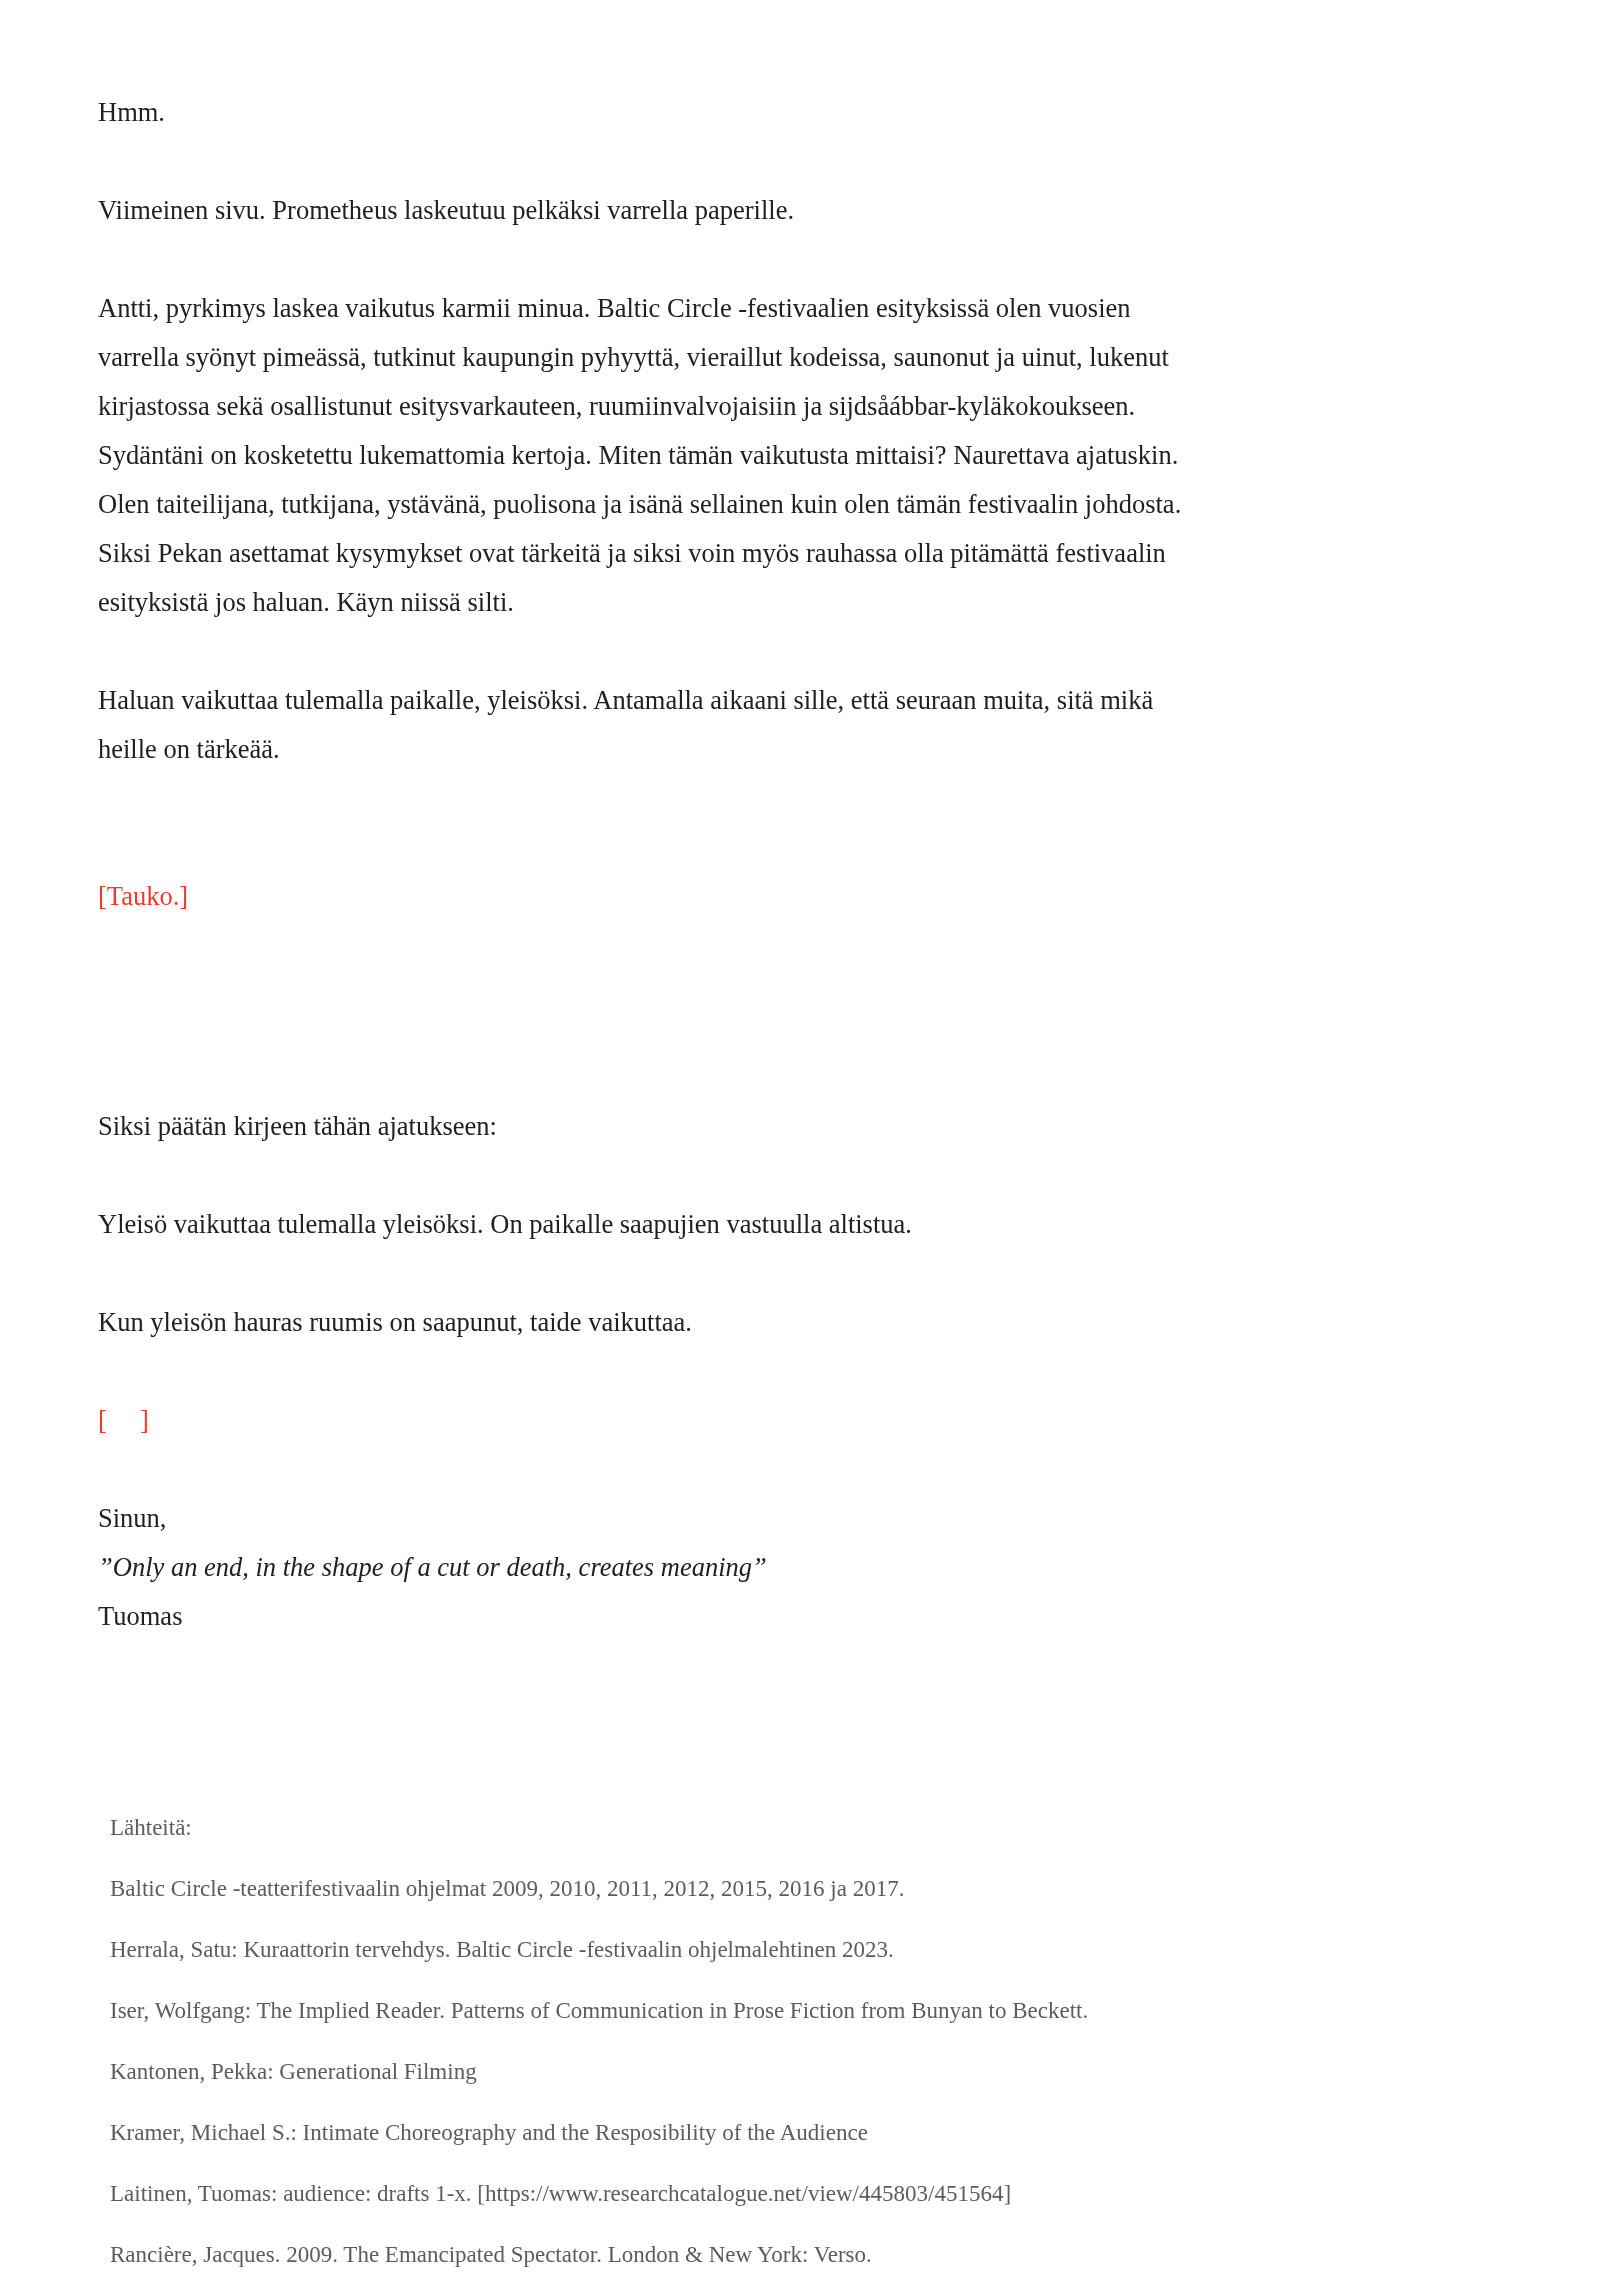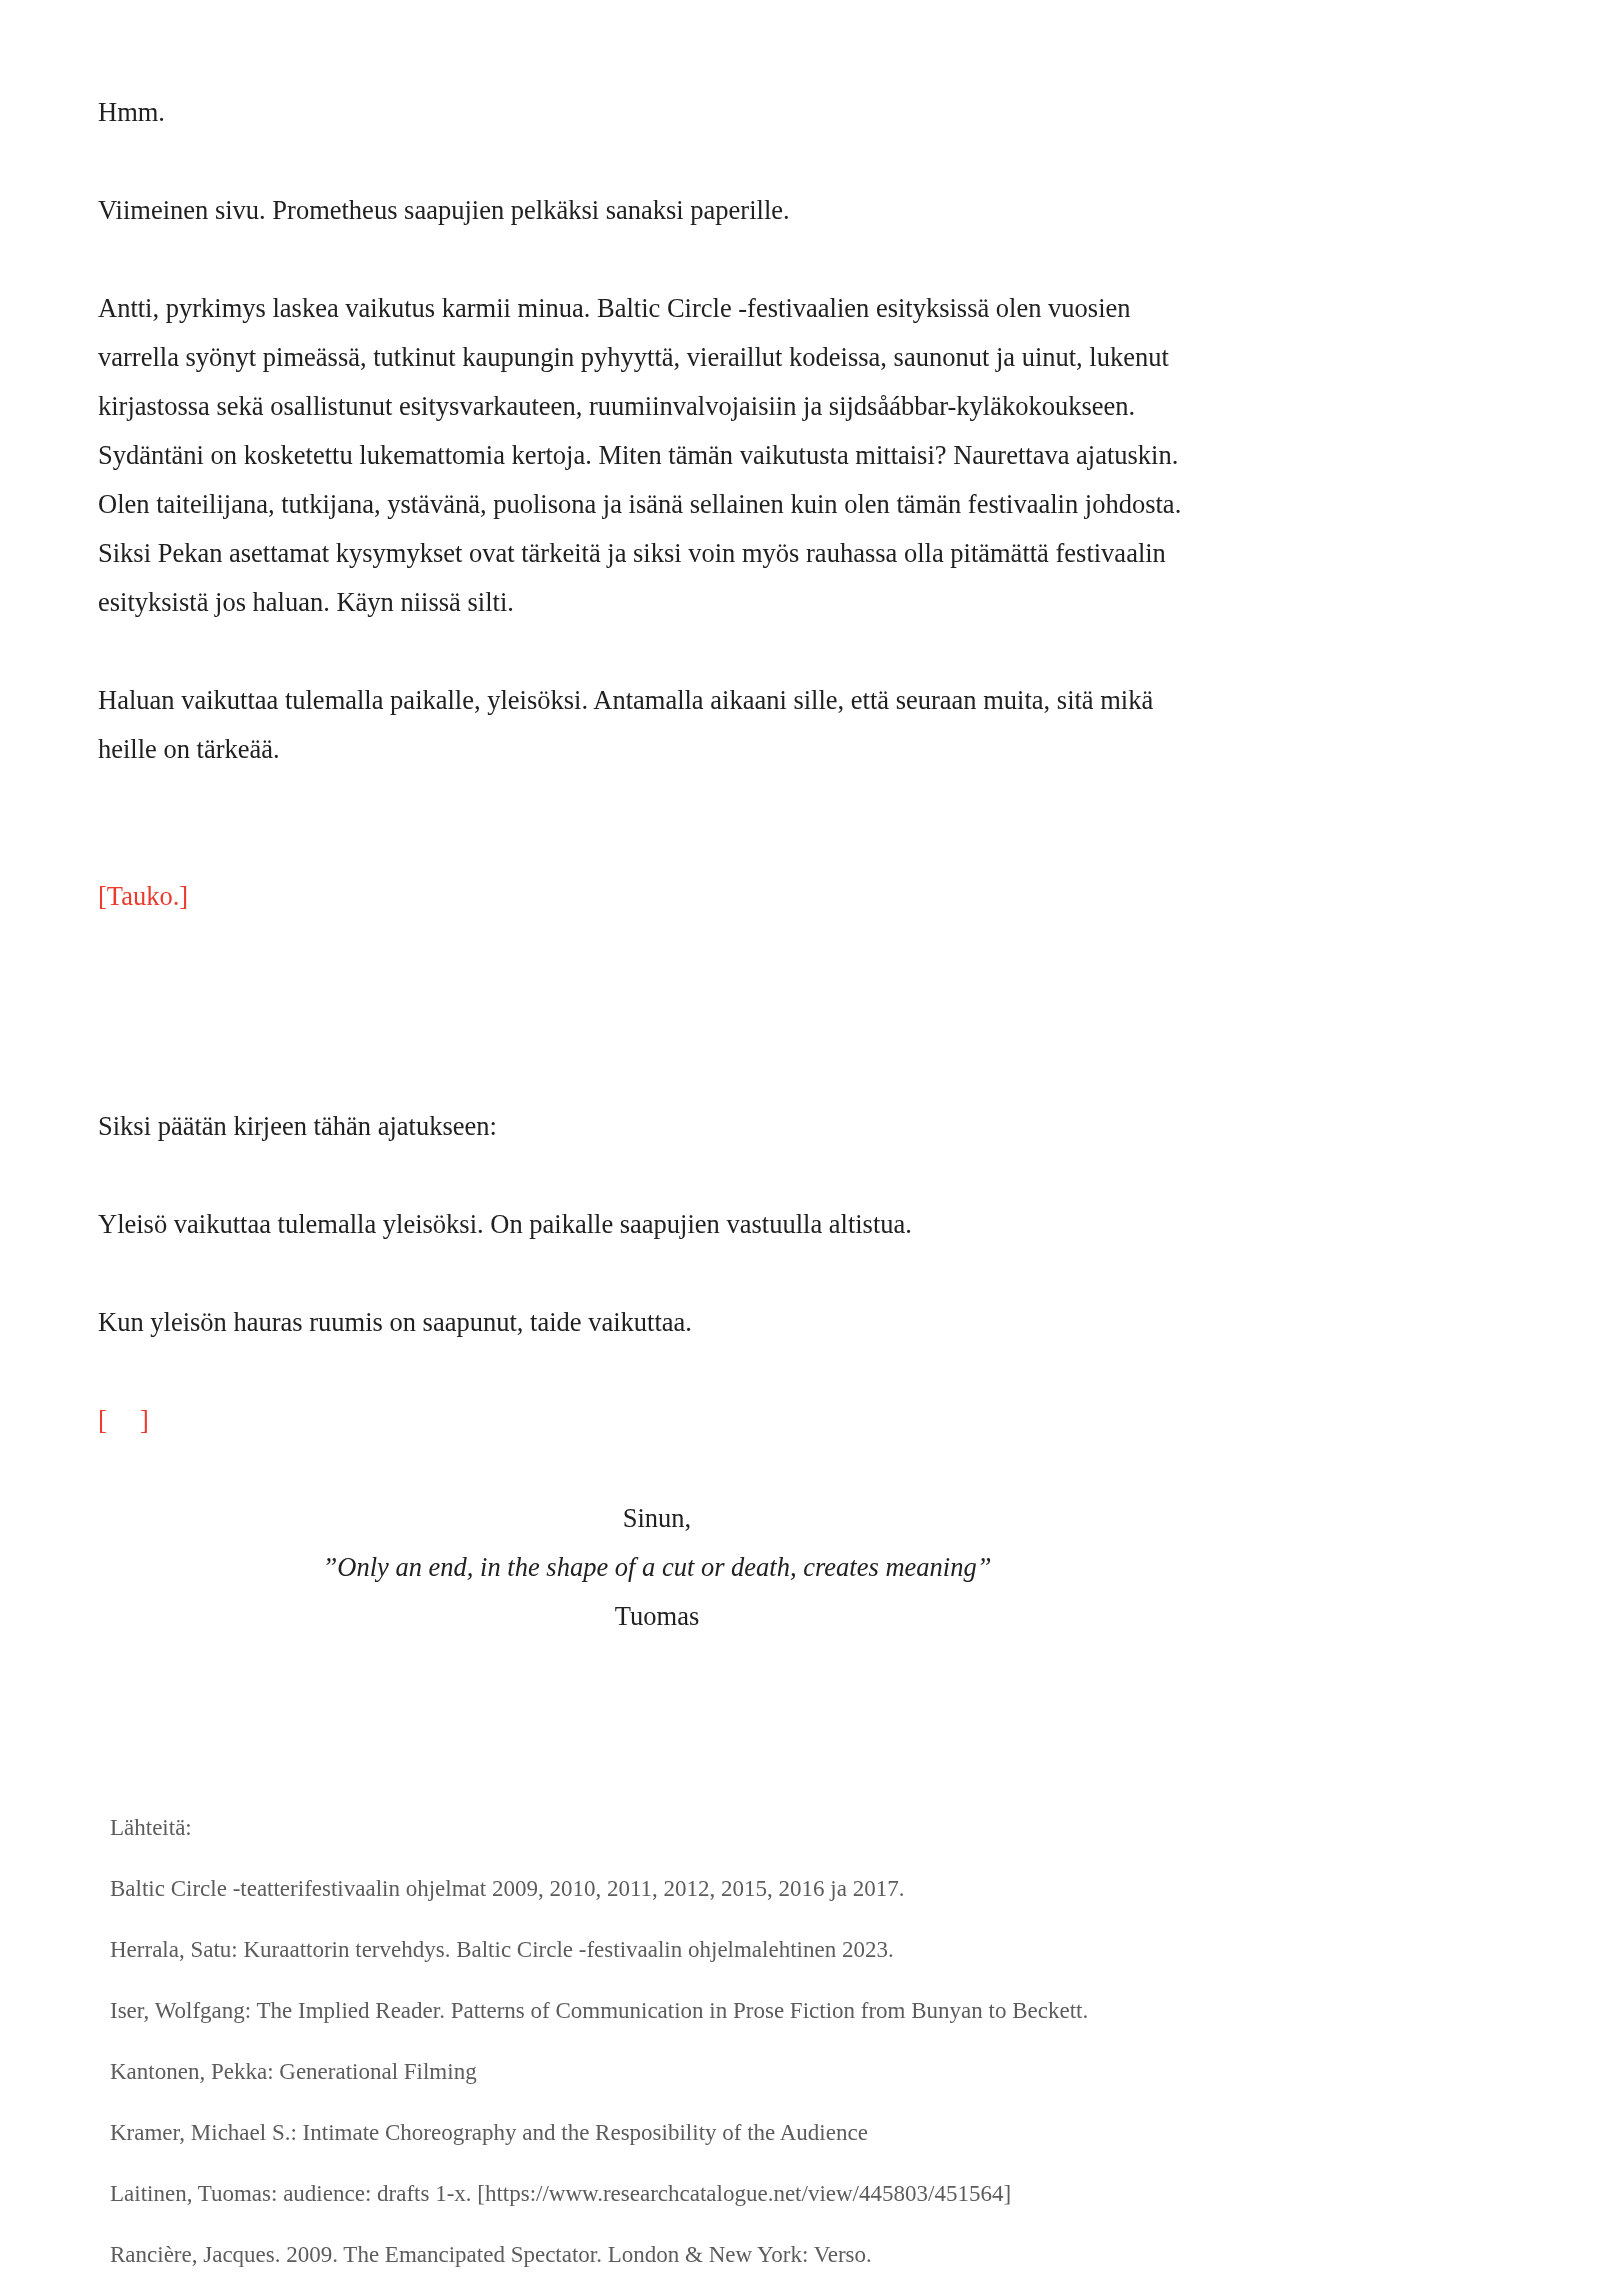--- a/index.html
+++ b/index.html
@@ -24,40 +24,40 @@
     line-height: 49px;
     max-width: 1431px;
   }
   .marker {
     color: var(--accent-red, #ec3a2e);
   }
   .pause {
     margin-top: 98px;      
     margin-bottom: 181px;   
   }
-  .signature p { margin: 0; text-align: center; }
+  .signature p { margin: 0; }
   .quote { font-style: italic; }
   .references {
     margin-top: 162px;
     color: var(--references-text, #5c5c5c);
   }
   .ref {
     font-size: 23px;
     line-height: 49px;
     margin: 12px;
     max-width: 1431px;
   }
 </style>
 </head>
 <body>
 
 <div class="page">
 
   <p class="body">Hmm.</p>
-  <p class="body">Viimeinen sivu. Prometheus saapujien pelkäksi sanaksi paperille.</p>
+  <p class="body">Viimeinen sivu. Prometheus laskeutuu pelkäksi varrella paperille.</p>
   <p class="body">Antti, pyrkimys laskea vaikutus karmii minua. Baltic Circle -festivaalien esityksissä olen vuosien varrella syönyt pimeässä, tutkinut kaupungin pyhyyttä, vieraillut kodeissa, saunonut ja uinut, lukenut kirjastossa sekä osallistunut esitysvarkauteen, ruumiinvalvojaisiin ja sijdsåábbar-kyläkokoukseen. Sydäntäni on kosketettu lukemattomia kertoja. Miten tämän vaikutusta mittaisi? Naurettava ajatuskin. Olen taiteilijana, tutkijana, ystävänä, puolisona ja isänä sellainen kuin olen tämän festivaalin johdosta. Siksi Pekan asettamat kysymykset ovat tärkeitä ja siksi voin myös rauhassa olla pitämättä festivaalin esityksistä jos haluan. Käyn niissä silti.</p>
   <p class="body">Haluan vaikuttaa tulemalla paikalle, yleisöksi. Antamalla aikaani sille, että seuraan muita, sitä mikä heille on tärkeää.</p>
 
   <p class="body marker pause">[Tauko.]</p>
 
   <p class="body">Siksi päätän kirjeen tähän ajatukseen:</p>
   <p class="body">Yleisö vaikuttaa tulemalla yleisöksi. On paikalle saapujien vastuulla altistua.</p>
   <p class="body">Kun yleisön hauras ruumis on saapunut, taide vaikuttaa.</p>
 
   <p class="body marker">[&nbsp;&nbsp;&nbsp;&nbsp;&nbsp;]</p>

